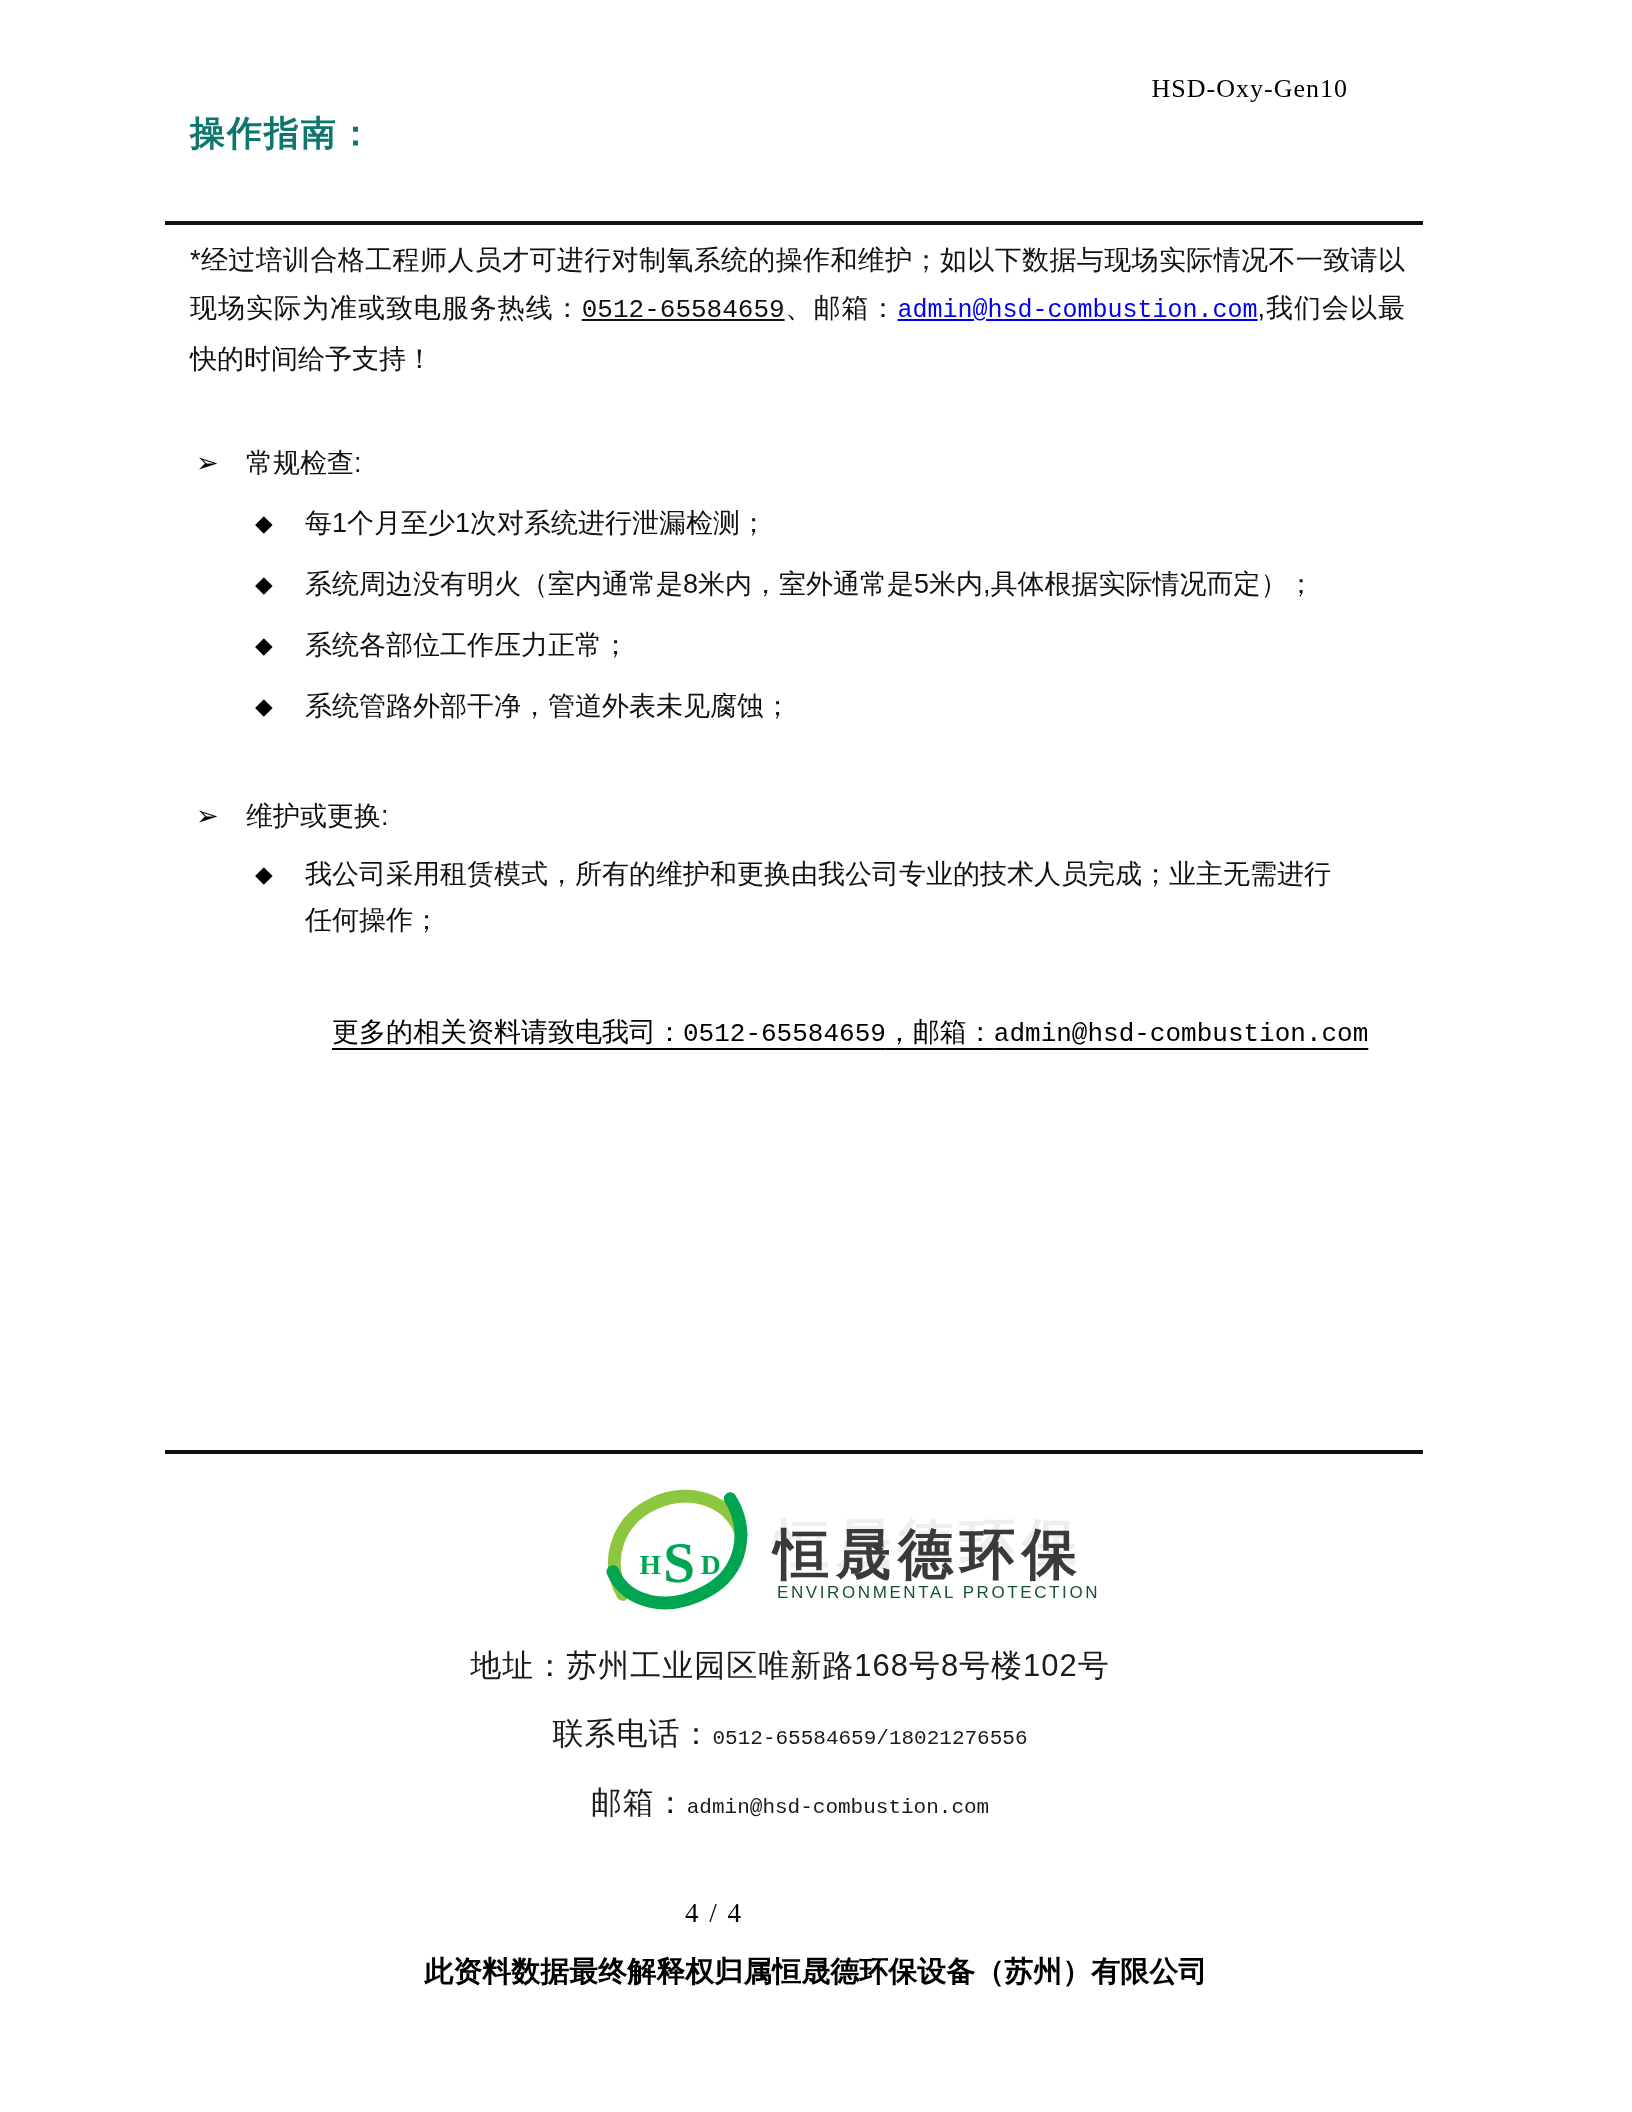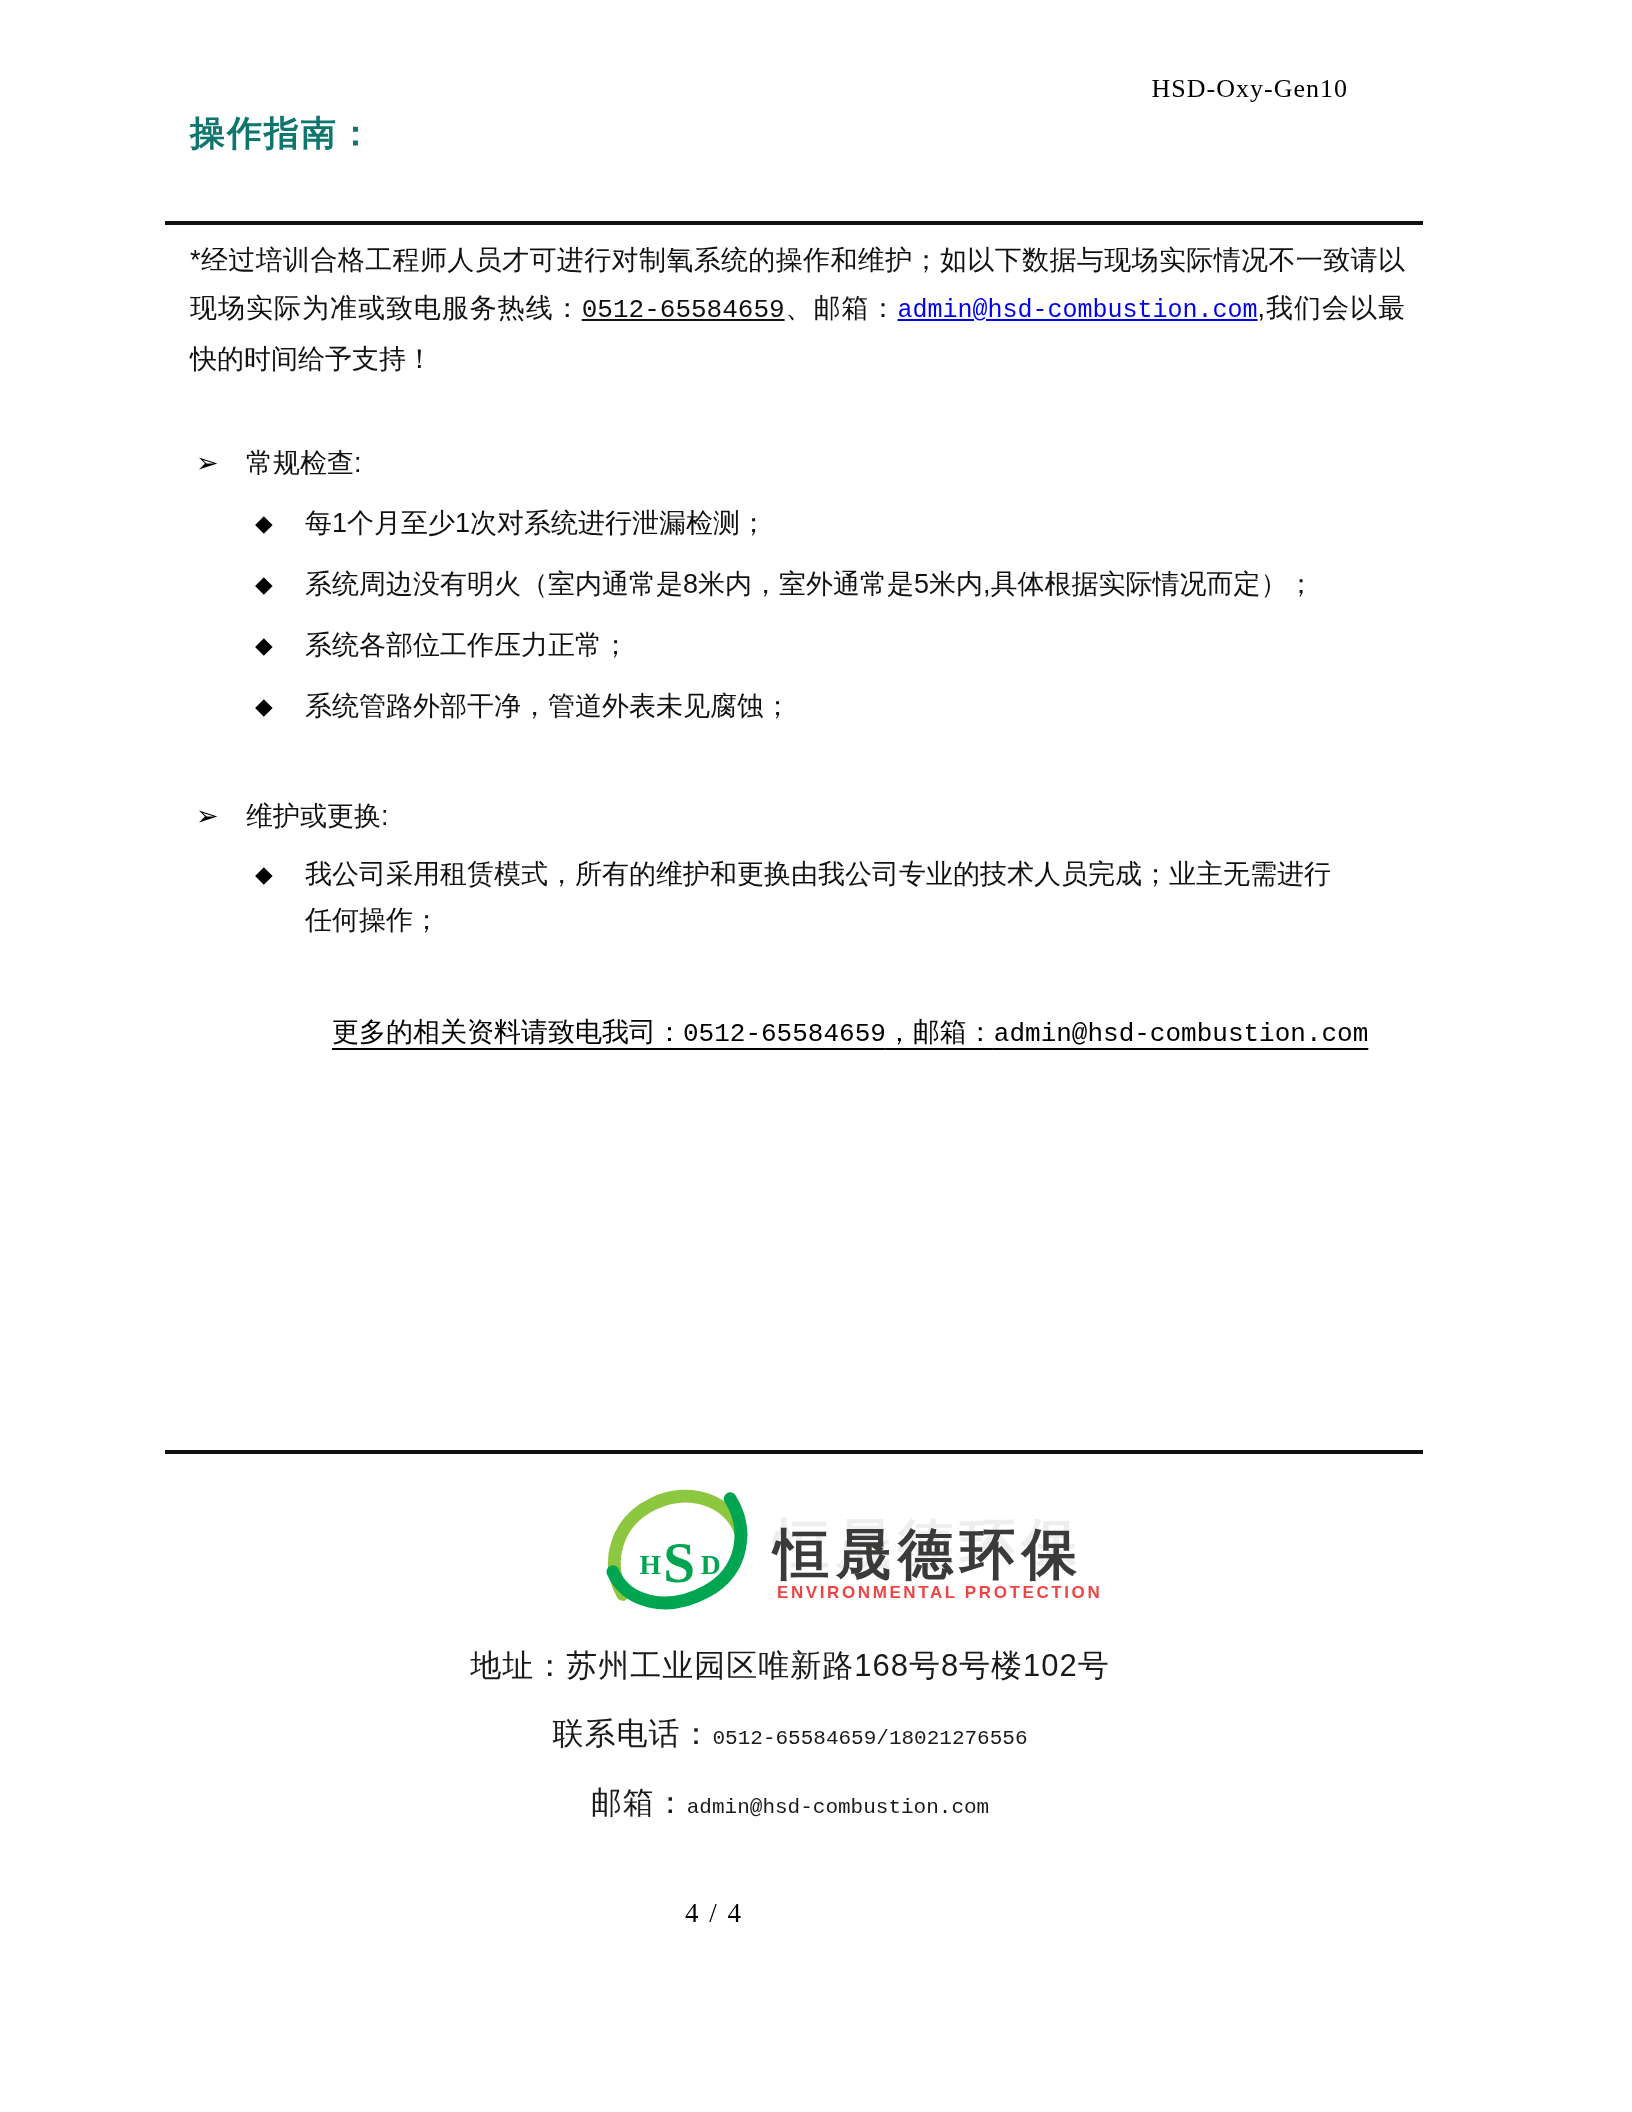--- a/index.html
+++ b/index.html
@@ -75,21 +75,21 @@
   }
   .logo-mark{position:absolute;left:0;top:2px;}
   .logo-cn{
     position:absolute;left:178px;top:38px;
     font-size:55px;font-weight:bold;color:#3a3a38;
     letter-spacing:7px;white-space:nowrap;
     text-shadow:0 -10px 0 rgba(160,160,158,0.18);
   }
   .logo-en{
     position:absolute;left:181px;top:103px;
-    font-size:17px;font-weight:bold;color:#ef4444;
+    font-size:17px;font-weight:normal;color:#14532d;
     letter-spacing:2.6px;white-space:nowrap;
   }
 
   .contact-line{
     position:absolute;left:0;width:1580px;text-align:center;
     font-size:31px;color:#1a1a1a;letter-spacing:1px;
   }
   .contact-line .mono{font-size:21px;letter-spacing:0;}
   .addr-line{top:1645px;}
   .phone-line{top:1713px;}
@@ -165,14 +165,15 @@
     <div class="logo-cn">恒晟德环保</div>
     <div class="logo-en">ENVIRONMENTAL PROTECTION</div>
   </div>
 
   <div class="contact-line addr-line">地址：苏州工业园区唯新路168号8号楼102号</div>
   <div class="contact-line phone-line"><span>联系电话：</span><span class="mono">0512-65584659/18021276556</span></div>
   <div class="contact-line mail-line"><span>邮箱：</span><span class="mono">admin@hsd-combustion.com</span></div>
 
   <div class="page-number">4 / 4</div>
 
+  <div class="disclaimer">此资料数据最终解释权归属恒晟德环保设备（苏州）有限公司</div>
 
 </div>
 
 </body></html>

